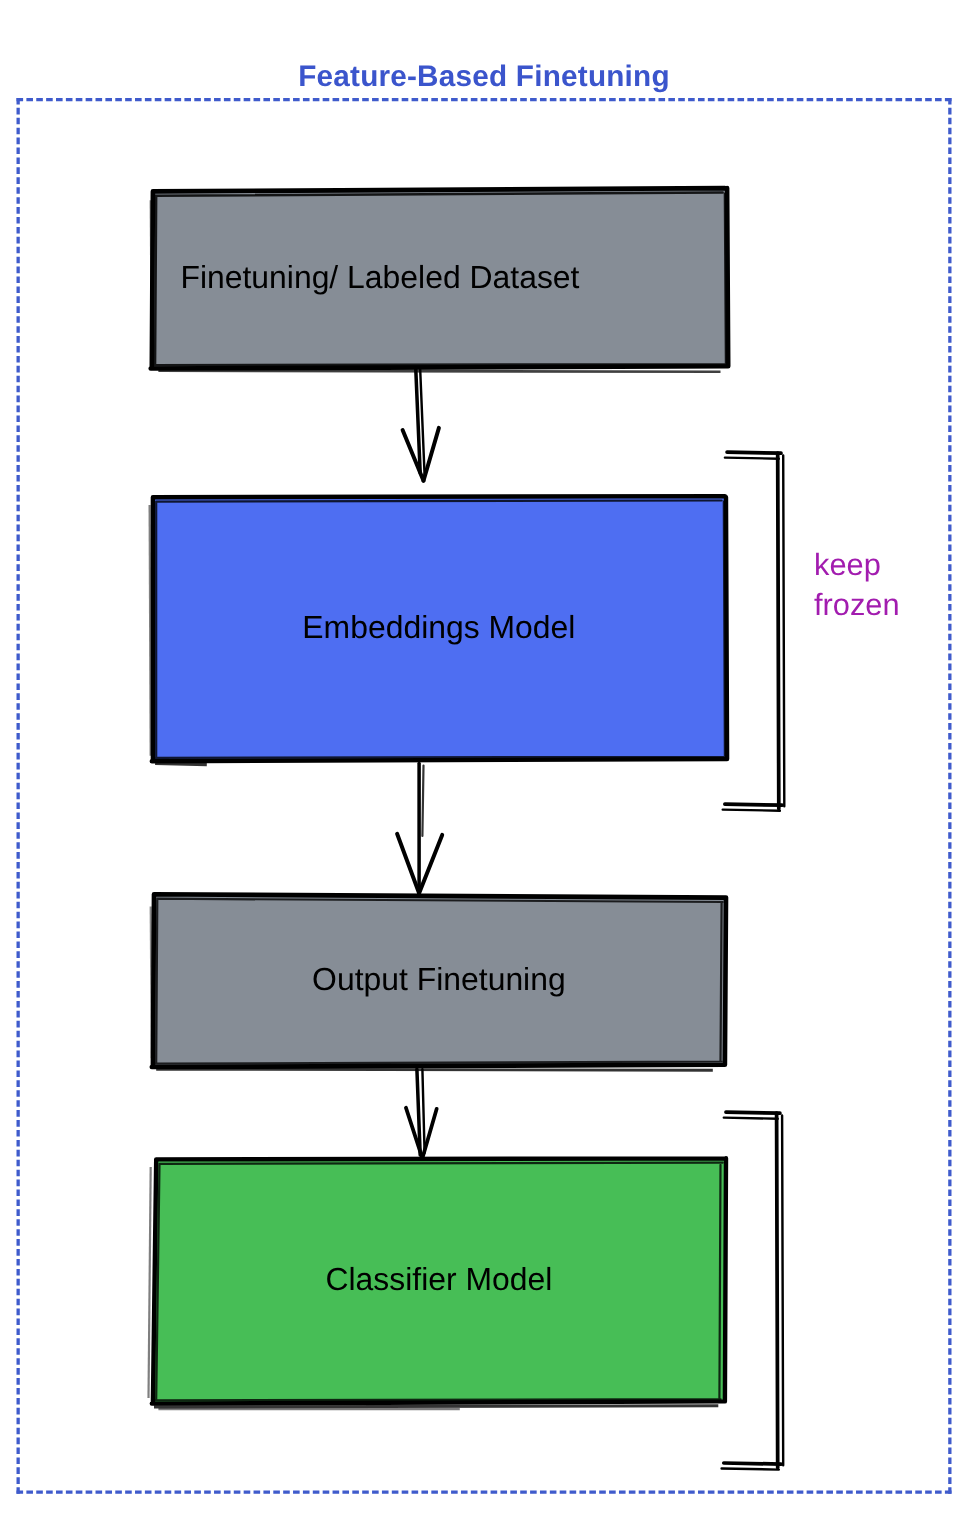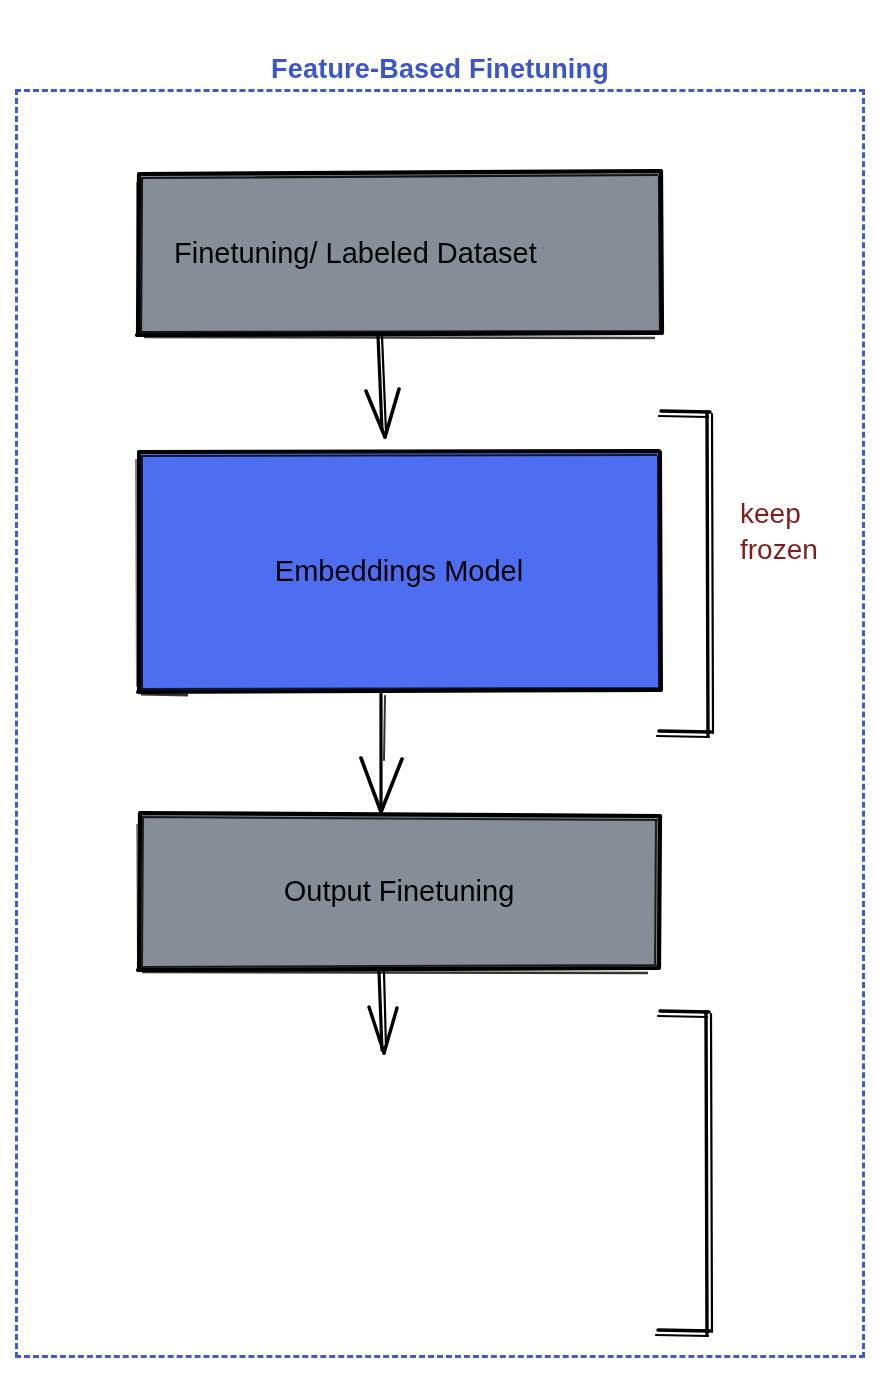--- a/index.html
+++ b/index.html
@@ -67,41 +67,41 @@
     align-items: center;
     justify-content: center;
     font-size: 29px;
     color: #000000;
     line-height: 36px;
     text-align: center;
     white-space: pre;
   }
   .node.align-left .node-label {
     justify-content: flex-start;
-    padding-left: 36px;
+    padding-left: 26px;
     box-sizing: border-box;
   }
 
   
   .sketch-layer {
     position: absolute;
     left: 0;
     top: 0;
     width: 880px;
     height: 1393px;
     pointer-events: none;
     overflow: visible;
   }
 
   
   .side-label {
     position: absolute;
     font-size: 28px;
     line-height: 36px;
-    color: #7f1d1d;
+    color: #a21caf;
     white-space: pre-line;
   }
 </style>
 </head>
 <body>
 
 <div id="canvas">
 
   <div class="diagram-title">Feature-Based Finetuning</div>
 
@@ -133,20 +133,31 @@
     <svg class="node-svg" width="560" height="200" viewBox="0 0 560 200">
       <polygon points="12,11 532,14 530,166 10,168" fill="#868d96" stroke="none"></polygon>
       <path d="M12,11 L532,14 M532,14 L531,166 M530,166 L10,168 M11,168 L12,11" fill="none" stroke="#000000" stroke-width="4.2" stroke-linecap="round"></path>
       <path d="M15,15 L529,18 M528,18 L527,163 M528,163 L13,165 M14,165 L15,15" fill="none" stroke="#000000" stroke-width="2" stroke-linecap="round" opacity="0.8"></path>
       <path d="M9,22 L10,160" fill="none" stroke="#000000" stroke-width="2" opacity="0.45"></path>
       <path d="M14,170 L520,171" fill="none" stroke="#000000" stroke-width="2.6" opacity="0.8"></path>
     </svg>
     <div class="node-label">Output Finetuning</div>
   </div>
 
+  <div class="node" style="left:138px; top:1053px; width:522px; height:222px;">
+    <svg class="node-svg" width="560" height="265" viewBox="0 0 560 265">
+      <polygon points="14,11 532,10 530,231 10,233" fill="#47be56" stroke="none"></polygon>
+      <path d="M14,11 L532,10 M532,10 L531,231 M530,231 L10,233 M11,233 L14,11" fill="none" stroke="#000000" stroke-width="4" stroke-linecap="round"></path>
+      <path d="M17,15 L529,14 M527,16 L526,229 M527,229 L13,230 M14,230 L17,15" fill="none" stroke="#000000" stroke-width="2" stroke-linecap="round" opacity="0.8"></path>
+      <path d="M9,18 L7,228" fill="none" stroke="#000000" stroke-width="2" opacity="0.5"></path>
+      <path d="M12,236 L525,235" fill="none" stroke="#000000" stroke-width="2.8" opacity="0.8"></path>
+      <path d="M16,238 L290,238" fill="none" stroke="#000000" stroke-width="2" opacity="0.5"></path>
+    </svg>
+    <div class="node-label">Classifier Model</div>
+  </div>
 
   <svg class="sketch-layer" viewBox="0 0 880 1393">
 
     <g>
       <path d="M378,336 L382,430" fill="none" stroke="#000000" stroke-width="3.2" stroke-linecap="round"></path>
       <path d="M382,336 L386,432" fill="none" stroke="#000000" stroke-width="2.2" stroke-linecap="round"></path>
       <path d="M366,391 L385,437" fill="none" stroke="#000000" stroke-width="3.6" stroke-linecap="round"></path>
       <path d="M399,389 L385,437" fill="none" stroke="#000000" stroke-width="3.6" stroke-linecap="round"></path>
     </g>
 

